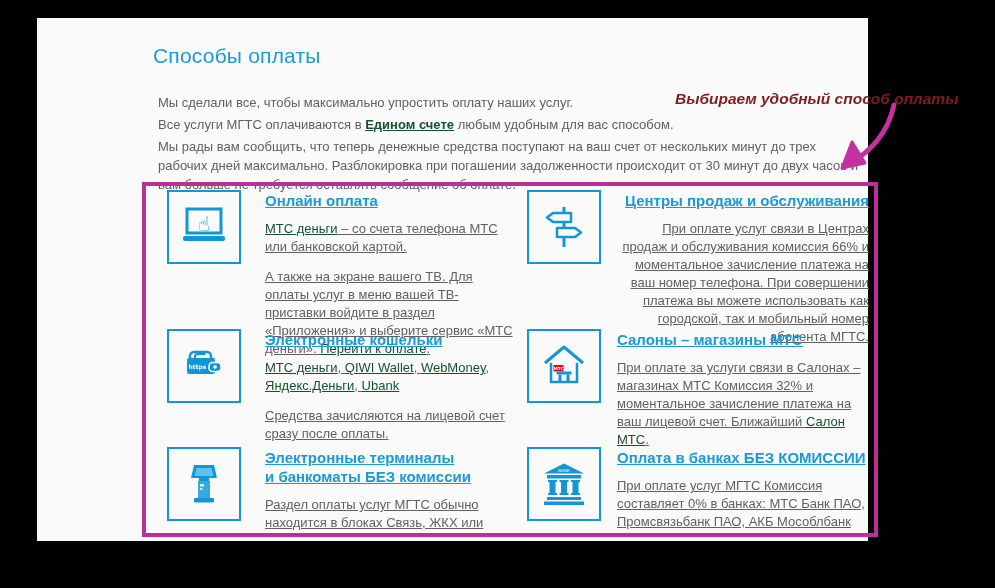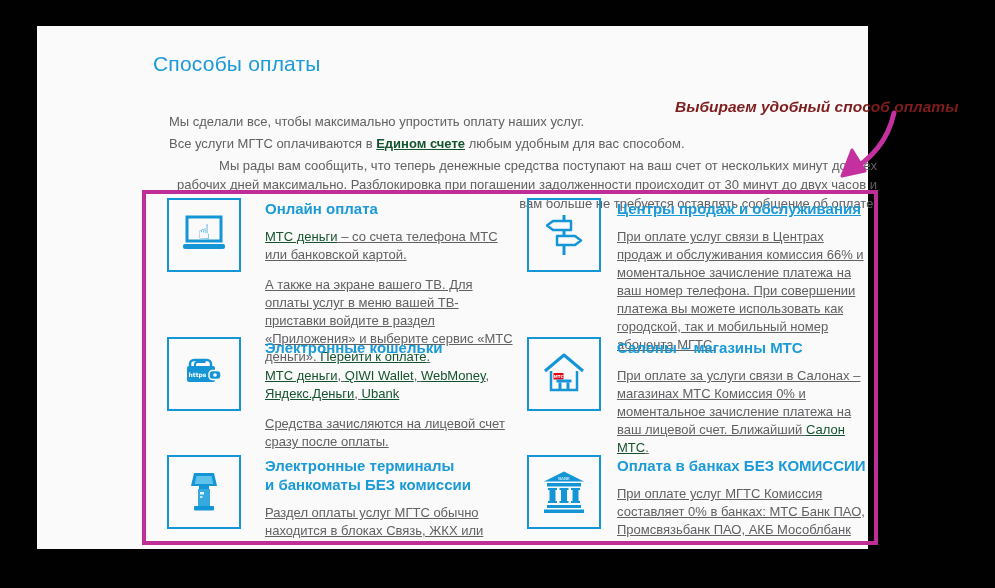--- a/index.html
+++ b/index.html
@@ -2,61 +2,61 @@
 <html><head>
 <meta charset="utf-8">
 <style>
   html,body{margin:0;padding:0;}
   body{
     width:995px;height:588px;position:relative;overflow:hidden;
     background:#010101;
     font-family:"Liberation Sans", sans-serif;
   }
   .page{
-    position:absolute;left:37px;top:26px;width:831px;height:523px;
+    position:absolute;left:37px;top:18px;width:831px;height:523px;
     background:#fafafa;
   }
   .page-title{
     position:absolute;left:116px;top:26px;margin:0;
     font-size:21px;font-weight:400;color:#1a9ad6;letter-spacing:.2px;
   }
   .intro-p{
-    position:absolute;left:116px;margin:16px;
-    font-size:13px;line-height:19px;color:#616164;text-align:right;
+    position:absolute;left:116px;margin:5px;
+    font-size:13px;line-height:19px;color:#616164;
   }
   .ip1{top:70px;}
   .ip2{top:92px;}
   .ip3{top:114px;width:708px;}
   a, .link{color:#14532d;text-decoration:underline;cursor:pointer;}
   .intro-p a{font-weight:bold;}
   .note{
     position:absolute;left:638px;top:72px;margin:0;
     font-size:15.5px;font-style:italic;font-weight:bold;color:#7f1d1d;
     white-space:nowrap;
   }
   .arrow{position:absolute;left:794px;top:80px;}
   .pink-box{
     position:absolute;left:105px;top:164px;width:736px;height:355px;
     border:4px solid #bf2e96;box-sizing:border-box;overflow:hidden;
   }
   .card{position:absolute;display:flex;align-items:flex-start;}
   .c1{left:21px;top:4px;}
-  .c2{left:381px;top:4px;}
+  .c2{left:381px;top:4px;text-align:right;}
   .c3{left:21px;top:143px;}
   .c4{left:381px;top:143px;}
   .c5{left:21px;top:261px;}
   .c6{left:381px;top:261px;}
   .icon-box{
     width:74px;height:74px;border:2px solid #1496d6;box-sizing:border-box;
     display:flex;align-items:center;justify-content:center;flex:0 0 auto;
   }
   .card .txt{margin-left:24px;width:250px;}
   .card.right .txt{margin-left:16px;width:252px;}
   .card-title{
-    margin:1px 0 10px;font-size:15px;font-weight:bold;color:#1a9ad6;line-height:19px;
+    margin:1px 0 10px;font-size:15px;font-weight:bold;color:#1a9ad6;line-height:19px;text-decoration:underline;
   }
   .card-title a{color:#1a9ad6;}
   .card p{margin:0 0 12px;font-size:13px;line-height:18px;color:#616164;text-decoration:underline;}
 </style>
 </head>
 <body>
 
 <div class="page">
 
   <h1 class="page-title">Способы оплаты</h1>
@@ -130,21 +130,21 @@
           <path d="M11,21 v19 h26 v-19" fill="none" stroke="#1496d6" stroke-width="2.5"></path>
           <rect x="13.5" y="23" width="10" height="6.5" fill="#e30613"></rect>
           <text x="18.5" y="28" font-size="4" font-weight="bold" fill="#ffffff" text-anchor="middle" font-family="DejaVu Sans, sans-serif">МТС</text>
           <rect x="16.5" y="29.5" width="15" height="3" fill="#1496d6"></rect>
           <rect x="18.5" y="32.5" width="3" height="7.5" fill="#1496d6"></rect>
           <rect x="26.5" y="32.5" width="3" height="7.5" fill="#1496d6"></rect>
         </svg>
       </div>
       <div class="txt">
         <h3 class="card-title">Салоны – магазины МТС</h3>
-        <p><span>При оплате за услуги связи в Салонах – магазинах МТС Комиссия 0% и моментальное зачисление платежа на ваш лицевой счет. Ближайший </span><a href="#">Салон МТС</a><span>.</span></p>
+        <p><span>При оплате за услуги связи в Салонах – магазинах МТС Комиссия 32% и моментальное зачисление платежа на ваш лицевой счет. Ближайший </span><a href="#">Салон МТС</a><span>.</span></p>
       </div>
     </div>
 
     <div class="card c5">
       <div class="icon-box">
         <svg width="48" height="48" viewBox="0 0 48 48">
           <path d="M14,5 h20 l3,13 h-26 z" fill="#1496d6"></path>
           <path d="M16.5,8 h15 l1.8,8 h-18.6 z" fill="#5fc3e9"></path>
           <rect x="19" y="18" width="10" height="3" fill="#1496d6"></rect>
           <rect x="18" y="21" width="12" height="17" fill="#36aade"></rect>

